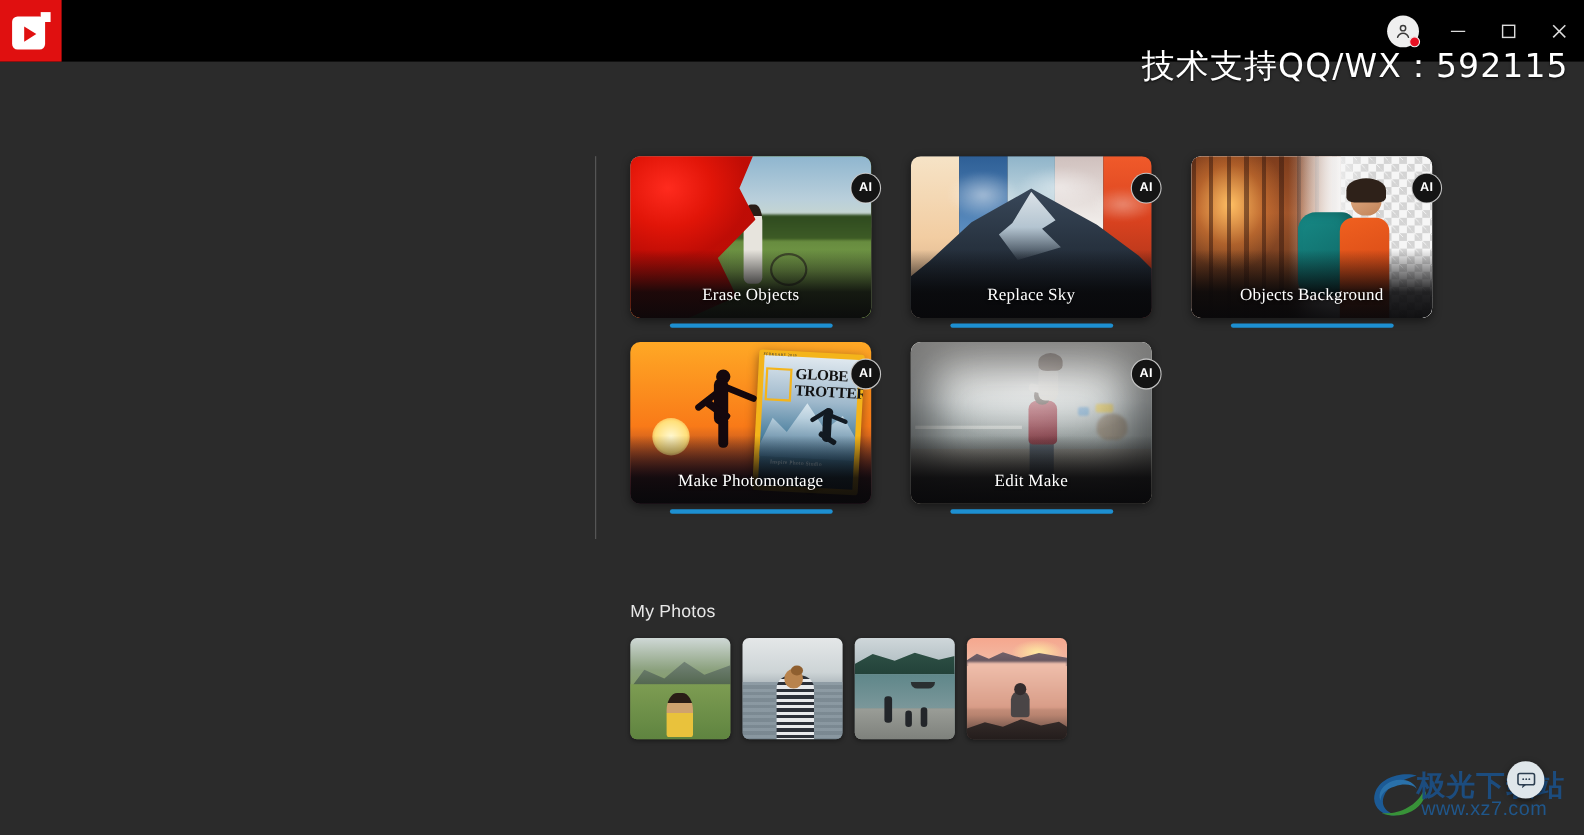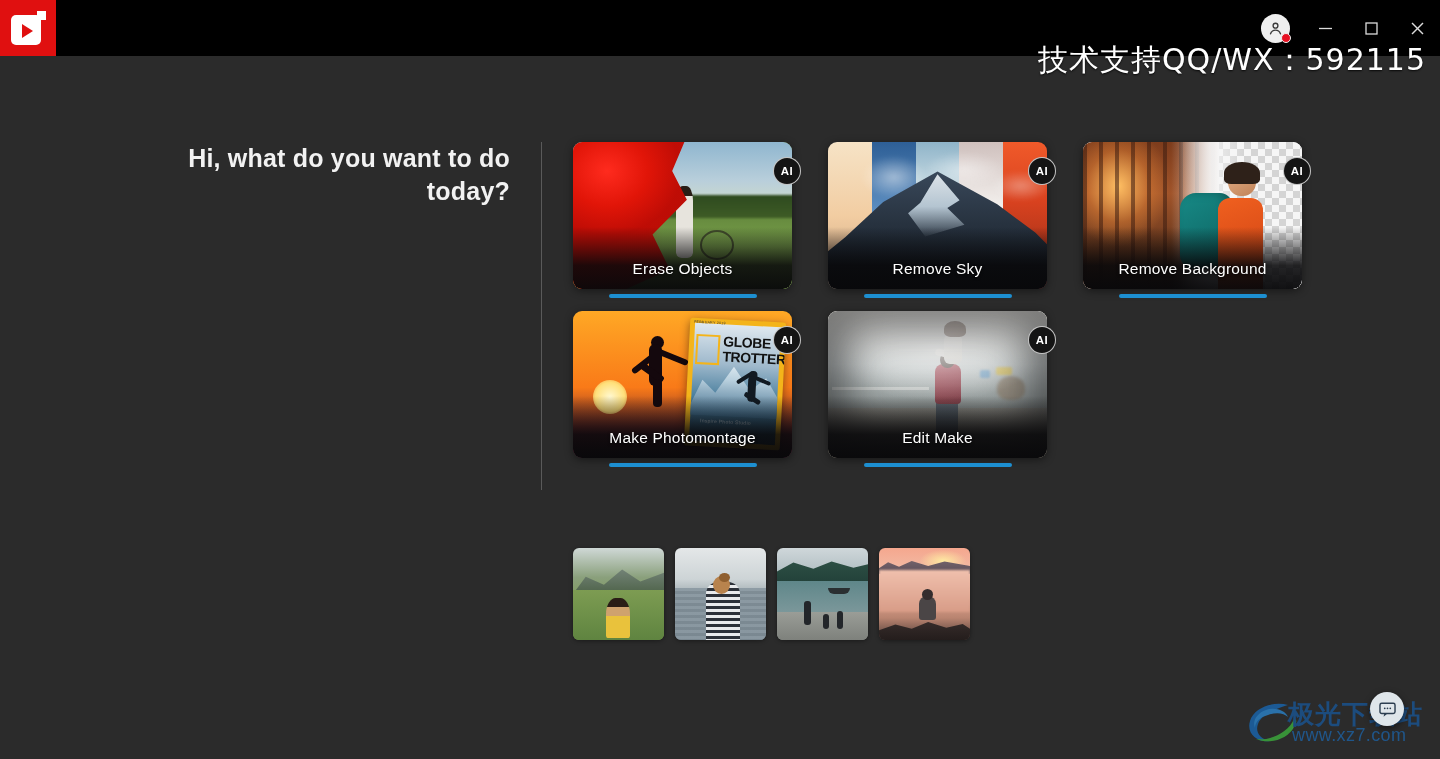--- a/index.html
+++ b/index.html
@@ -77,20 +77,21 @@
   
   .card-grid{ position:absolute; left:573px; top:86px; }
   .row{ display:flex; gap:36px; margin-bottom:22px; }
   .card{
     position:relative; width:219px; height:147px; border-radius:9px;
     overflow:visible; cursor:pointer;
   }
   .card .art{
     position:absolute; inset:0; border-radius:9px; overflow:hidden;
     box-shadow:0 2px 8px rgba(0,0,0,.45);
+    font-family:Liberation Serif, serif;
   }
   .card .scrim{
     position:absolute; left:0; right:0; bottom:0; height:62px;
     background:linear-gradient(to top, rgba(8,8,10,.96) 0%, rgba(8,8,10,.88) 38%, rgba(8,8,10,0) 100%);
     border-radius:0 0 9px 9px;
   }
   .card .label{
     position:absolute; left:0; right:0; bottom:11px;
     text-align:center; color:#fff; font-size:15.5px; letter-spacing:.2px;
     text-shadow:0 1px 3px rgba(0,0,0,.9);
@@ -535,21 +536,20 @@
           <line x1="14" y1="3" x2="3" y2="14" stroke="#dcdcdc" stroke-width="1.4"></line>
         </svg>
     </div>
   </div>
 </div>
 
 <div class="wm-qq">技术支持QQ/WX：592115</div>
 
 <div class="stage">
 
-  <div class="greeting">Hi, what do you want to do today?</div>
   <div class="divider"></div>
 
   <div class="card-grid">
 
     <div class="row">
 
       <div class="card">
         <div class="art art-erase">
           <div class="sky"></div>
             <div class="grass"></div>
@@ -571,39 +571,39 @@
               <div class="s1"></div>
               <div class="s2"></div>
               <div class="s3"></div>
               <div class="s4"></div>
               <div class="s5"></div>
             </div>
           <div class="clouds"></div>
           <div class="mountain"></div>
           <div class="snow"></div>
           <div class="scrim"></div>
-          <div class="label">Remove Sky</div>
+          <div class="label">Replace Sky</div>
         </div>
         <div class="ai-badge">AI</div>
         <div class="accent" style="background: rgb(29, 143, 209);"></div>
       </div>
 
       <div class="card">
         <div class="art art-rb">
           <div class="checker"></div>
           <div class="forest"></div>
           <div class="fade"></div>
           <div class="person">
             <div class="pack"></div>
             <div class="shirt"></div>
             <div class="head"></div>
             <div class="hair"></div>
           </div>
           <div class="scrim"></div>
-          <div class="label">Remove Background</div>
+          <div class="label">Objects Background</div>
         </div>
         <div class="ai-badge">AI</div>
         <div class="accent" style="background: rgb(29, 143, 209);"></div>
       </div>
 
     </div>
 
     <div class="row">
 
       <div class="card">
@@ -665,20 +665,21 @@
           <div class="label">Edit Make</div>
         </div>
         <div class="ai-badge">AI</div>
         <div class="accent" style="background: rgb(29, 143, 209);"></div>
       </div>
 
     </div>
   </div>
 
   <div class="photos-section">
+    <div class="photos-title">My Photos</div>
     <div class="thumbs">
 
       <div class="thumb th1">
         <div class="mtn"></div>
           <div class="field"></div>
           <div class="hiker"></div>
       </div>
 
       <div class="thumb th2">
         <div class="water"></div>

